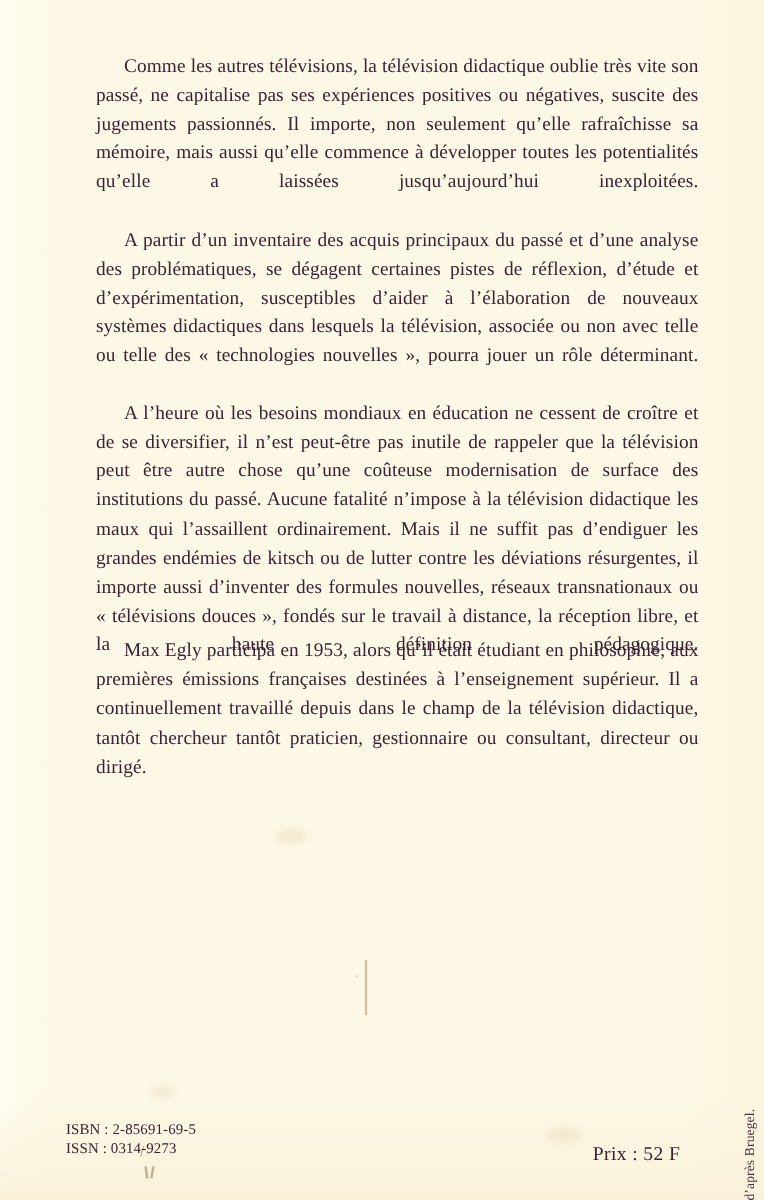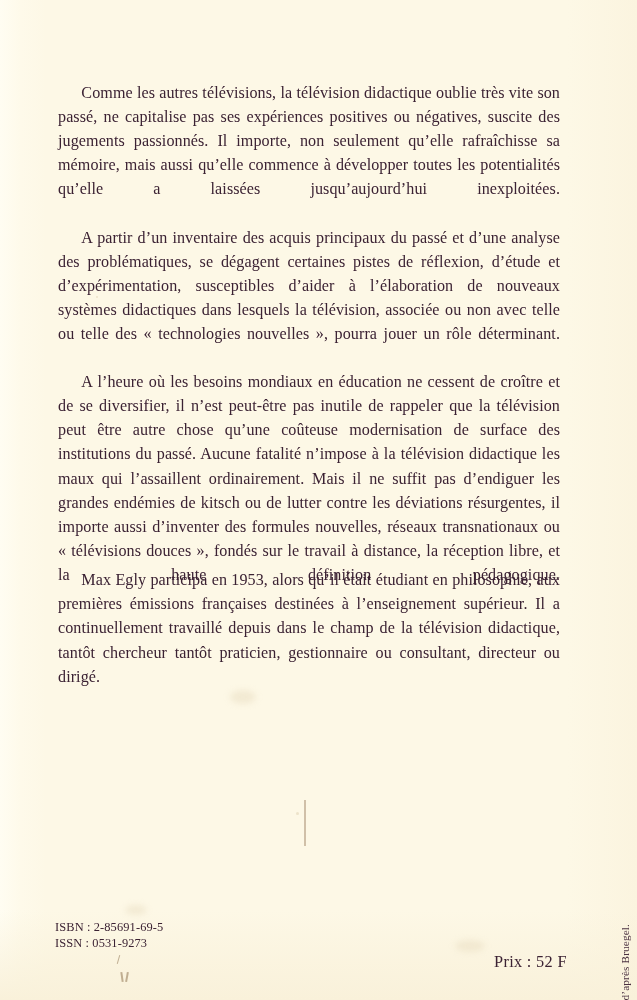--- a/index.html
+++ b/index.html
@@ -60,29 +60,28 @@
   .ink-mark {
     position: absolute;
     background: #7a5a35;
     opacity: .45;
     pointer-events: none;
   }
 
   
   .text-block {
     position: absolute;
-    left: 58px;
+    left: 80px;
     width: 502px;
     text-align: justify;
     text-justify: inter-word;
     font-size: 16.1px;
     line-height: 24.1px;
     letter-spacing: .005em;
     hyphens: none;
-    margin-top: 37px;
   }
   .text-block p {
     margin: 0;
     text-indent: 1.45em;
   }
 
   #main-body { top: 44px; }
 
   #bio-block {
     top: 531px;
@@ -94,21 +93,21 @@
   .text-block p::after {
     content: "";
     display: inline-block;
     width: 100%;
   }
 
   
   .footer-ids {
     position: absolute;
     left: 55px;
-    bottom: 48px;
+    bottom: 34px;
     font-size: 12.4px;
     line-height: 16.6px;
     letter-spacing: .01em;
   }
   .footer-ids div { white-space: nowrap; }
 
   .footer-price {
     position: absolute;
     left: 494px;
     bottom: 28px;
@@ -155,20 +154,20 @@
     <p>A partir d’un inventaire des acquis principaux du passé et d’une analyse des problématiques, se dégagent certaines pistes de réflexion, d’étude et d’expérimentation, susceptibles d’aider à l’élaboration de nouveaux systèmes didactiques dans lesquels la télévision, associée ou non avec telle ou telle des « technologies nouvelles », pourra jouer un rôle déterminant.</p>
     <p>A l’heure où les besoins mondiaux en éducation ne cessent de croître et de se diversifier, il n’est peut-être pas inutile de rappeler que la télévision peut être autre chose qu’une coûteuse modernisation de surface des institutions du passé. Aucune fatalité n’impose à la télévision didactique les maux qui l’assaillent ordinairement. Mais il ne suffit pas d’endiguer les grandes endémies de kitsch ou de lutter contre les déviations résurgentes, il importe aussi d’inventer des formules nouvelles, réseaux transnationaux ou « télévisions douces », fondés sur le travail à distance, la réception libre, et la haute définition pédagogique.</p>
   </div>
 
   <div class="text-block" id="bio-block">
     <p>Max Egly participa en 1953, alors qu’il était étudiant en philosophie, aux premières émissions françaises destinées à l’enseignement supérieur. Il a continuellement travaillé depuis dans le champ de la télévision didactique, tantôt chercheur tantôt praticien, gestionnaire ou consultant, directeur ou dirigé.</p>
   </div>
 
   <div class="footer-ids">
     <div>ISBN : 2-85691-69-5</div>
-    <div>ISSN : 0531-9273</div>
+    <div>ISSN : 0314-9273</div>
   </div>
 
   <div class="footer-price">Prix : 52 F</div>
 
   <div class="vertical-credit">Dessin de Marc Taraskoff, d’après Bruegel.</div>
 
 </div>
 
 </body></html>

